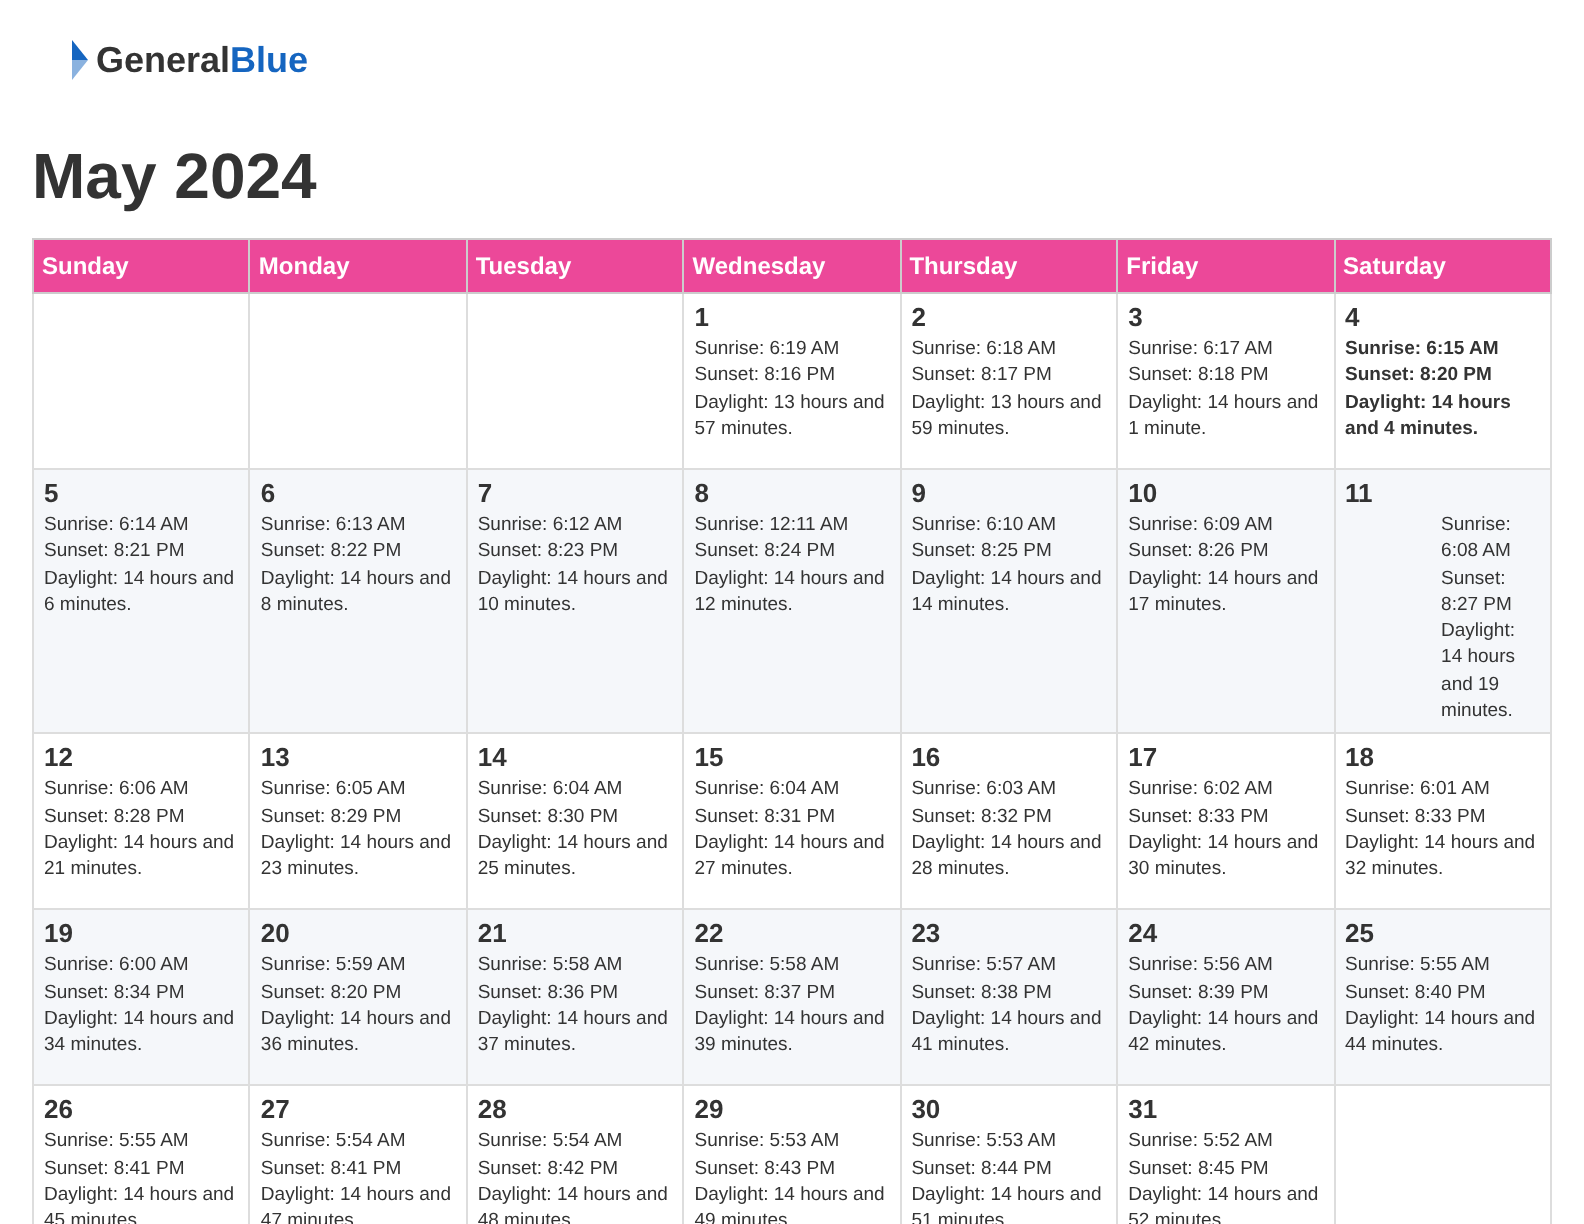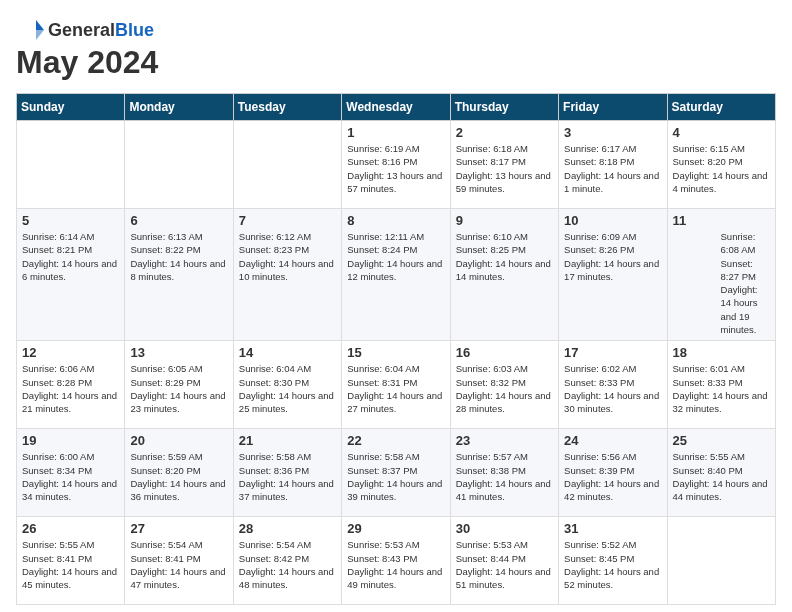--- a/index.html
+++ b/index.html
@@ -31,37 +31,38 @@
       font-size: 18px;
       font-weight: bold;
       color: #1565c0;
     }
     .logo-icon {
       width: 28px;
       height: 28px;
     }
     .title-area {
       text-align: right;
+      margin-top: 26px;
     }
     .month-title {
       font-size: 32px;
       font-weight: bold;
       color: #333;
     }
     .location-title {
       font-size: 16px;
       color: #555;
     }
     table {
       width: 100%;
       border-collapse: collapse;
       table-layout: fixed;
     }
     thead tr th {
-      background-color: #0c4a6e;
+      background-color: #ec4899;
       color: #fff;
       font-size: 12px;
       font-weight: bold;
       padding: 6px 4px;
       text-align: left;
       border: 1px solid #ccc;
     }
     tbody tr td {
       vertical-align: top;
       border: 1px solid #ddd;
@@ -139,21 +140,21 @@
 Daylight: 13 hours and 59 minutes.</div>
         </td>
         <td>
           <span class="day-number">3</span>
           <div class="cell-text" style="white-space: pre-line;">Sunrise: 6:17 AM
 Sunset: 8:18 PM
 Daylight: 14 hours and 1 minute.</div>
         </td>
         <td>
           <span class="day-number">4</span>
-          <div class="cell-text" style="white-space: pre-line;">Sunrise: 6:15 AM
+          <div class="cell-text" style="white-space: pre-line; font-weight: bold;">Sunrise: 6:15 AM
 Sunset: 8:20 PM
 Daylight: 14 hours and 4 minutes.</div>
         </td>
       </tr>
       <tr>
         <td>
           <span class="day-number">5</span>
           <div class="cell-text" style="white-space: pre-line;">Sunrise: 6:14 AM
 Sunset: 8:21 PM
 Daylight: 14 hours and 6 minutes.</div>

